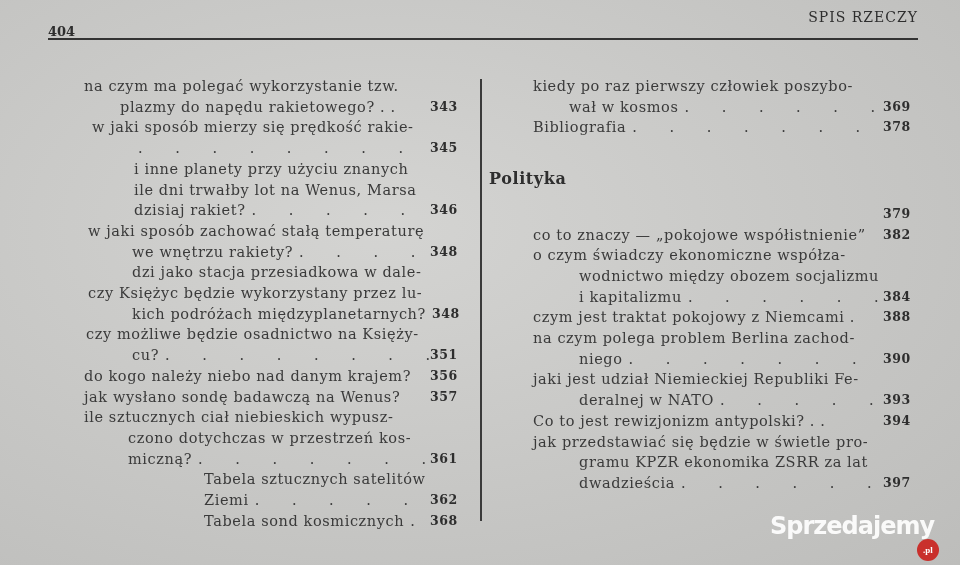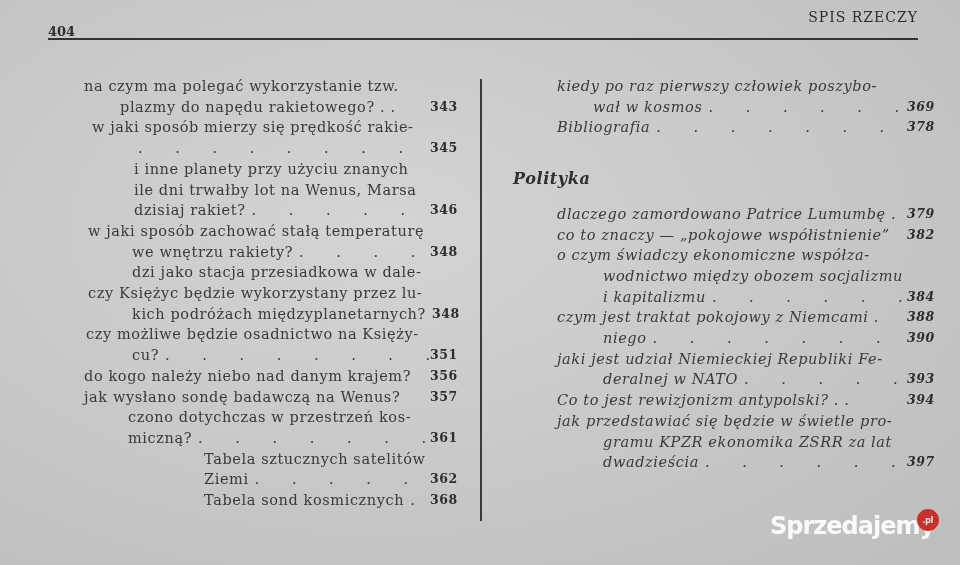--- a/index.html
+++ b/index.html
@@ -23,21 +23,21 @@
       font-family: "DejaVu Serif", serif; font-size: 14px; letter-spacing: 1px; color: #2e2e2e; margin-left: 16px;
     }
     .header-rule {
       position: absolute; left: 48px; top: 38px; width: 870px; height: 2px; background: #333;
     }
     .col {
       position: absolute; top: 76px;
       font-size: 14.5px; line-height: 20.7px; letter-spacing: 0.6px;
     }
     .col-left { left: 40px; width: 424px; }
-    .col-right { left: 513px; width: 428px; font-style: italic; }
+    .col-right { left: 489px; width: 428px; }
     .divider {
       position: absolute; left: 480px; top: 79px; width: 2px; height: 442px; background: #3a3a3a;
     }
     .entry { position: relative; }
     .line { display: flex; white-space: nowrap; margin-left: 44px; }
     .line .txt { flex: 0 0 auto; }
     .line .dots {
       flex: 1 1 auto; overflow: hidden; letter-spacing: 14px; padding-left: 6px; color: #3a3a3a;
     }
     .line .pg {
@@ -47,22 +47,22 @@
     .ind0 { padding-left: 0; }
     .section-head {
       font-weight: bold; font-size: 16px; color: #2e2e2e; margin: 31px 0 14px 0;
     }
     .watermark {
       position: absolute; left: 770px; top: 512px;
       font-family: "DejaVu Sans", sans-serif; font-weight: bold; font-size: 24px; color: #ffffff;
       letter-spacing: -1px; opacity: 0.92;
     }
     .watermark-badge {
-      position: absolute; left: 917px; top: 509px; width: 22px; height: 22px; border-radius: 50%;
-      background: #c9302c; color: #fff; font-family: Liberation Sans, sans-serif; font-size: 9px;
+      position: absolute; left: 917px; top: 539px; width: 22px; height: 22px; border-radius: 50%;
+      background: #c9302c; color: #fff; font-family: Liberation Serif, serif; font-size: 9px;
       font-weight: bold; text-align: center; line-height: 22px;
     }
   </style>
 </head>
 <body>
 
 <div class="header">
   <span class="page-num">404</span>
   <span class="running-title">SPIS RZECZY</span>
 </div>
@@ -151,20 +151,23 @@
 
   <div class="entry">
     <div class="line">
         <span class="txt">jak wysłano sondę badawczą na Wenus?</span>
         <span class="dots"></span>
         <span class="pg">357</span>
       </div>
   </div>
 
   <div class="entry">
+    <div class="line">
+        <span class="txt">ile sztucznych ciał niebieskich wypusz-</span>
+      </div>
     <div class="line" style="padding-left:44px">
         <span class="txt">czono dotychczas w przestrzeń kos-</span>
       </div>
     <div class="line" style="padding-left:44px">
         <span class="txt">miczną?</span>
         <span class="dots">. . . . . . . . . . . . . .</span>
         <span class="pg">361</span>
       </div>
   </div>
 
@@ -206,21 +209,20 @@
         <span class="txt">Bibliografia</span>
         <span class="dots">. . . . . . . . . . . . . .</span>
         <span class="pg">378</span>
       </div>
   </div>
 
   <div class="section-head">Polityka</div>
 
   <div class="entry">
     <div class="line">
-        <span class="txt">dlaczego zamordowano Patrice Lumumbę .</span>
         <span class="dots"></span>
         <span class="pg">379</span>
       </div>
   </div>
   <div class="entry">
     <div class="line">
         <span class="txt">co to znaczy — „pokojowe współistnienie”</span>
         <span class="dots"></span>
         <span class="pg">382</span>
       </div>
@@ -239,20 +241,23 @@
       </div>
   </div>
   <div class="entry">
     <div class="line">
         <span class="txt">czym jest traktat pokojowy z Niemcami .</span>
         <span class="dots"></span>
         <span class="pg">388</span>
       </div>
   </div>
   <div class="entry">
+    <div class="line">
+        <span class="txt">na czym polega problem Berlina zachod-</span>
+      </div>
     <div class="line" style="padding-left:46px">
         <span class="txt">niego</span>
         <span class="dots">. . . . . . . . . . . .</span>
         <span class="pg">390</span>
       </div>
   </div>
   <div class="entry">
     <div class="line">
         <span class="txt">jaki jest udział Niemieckiej Republiki Fe-</span>
       </div>

